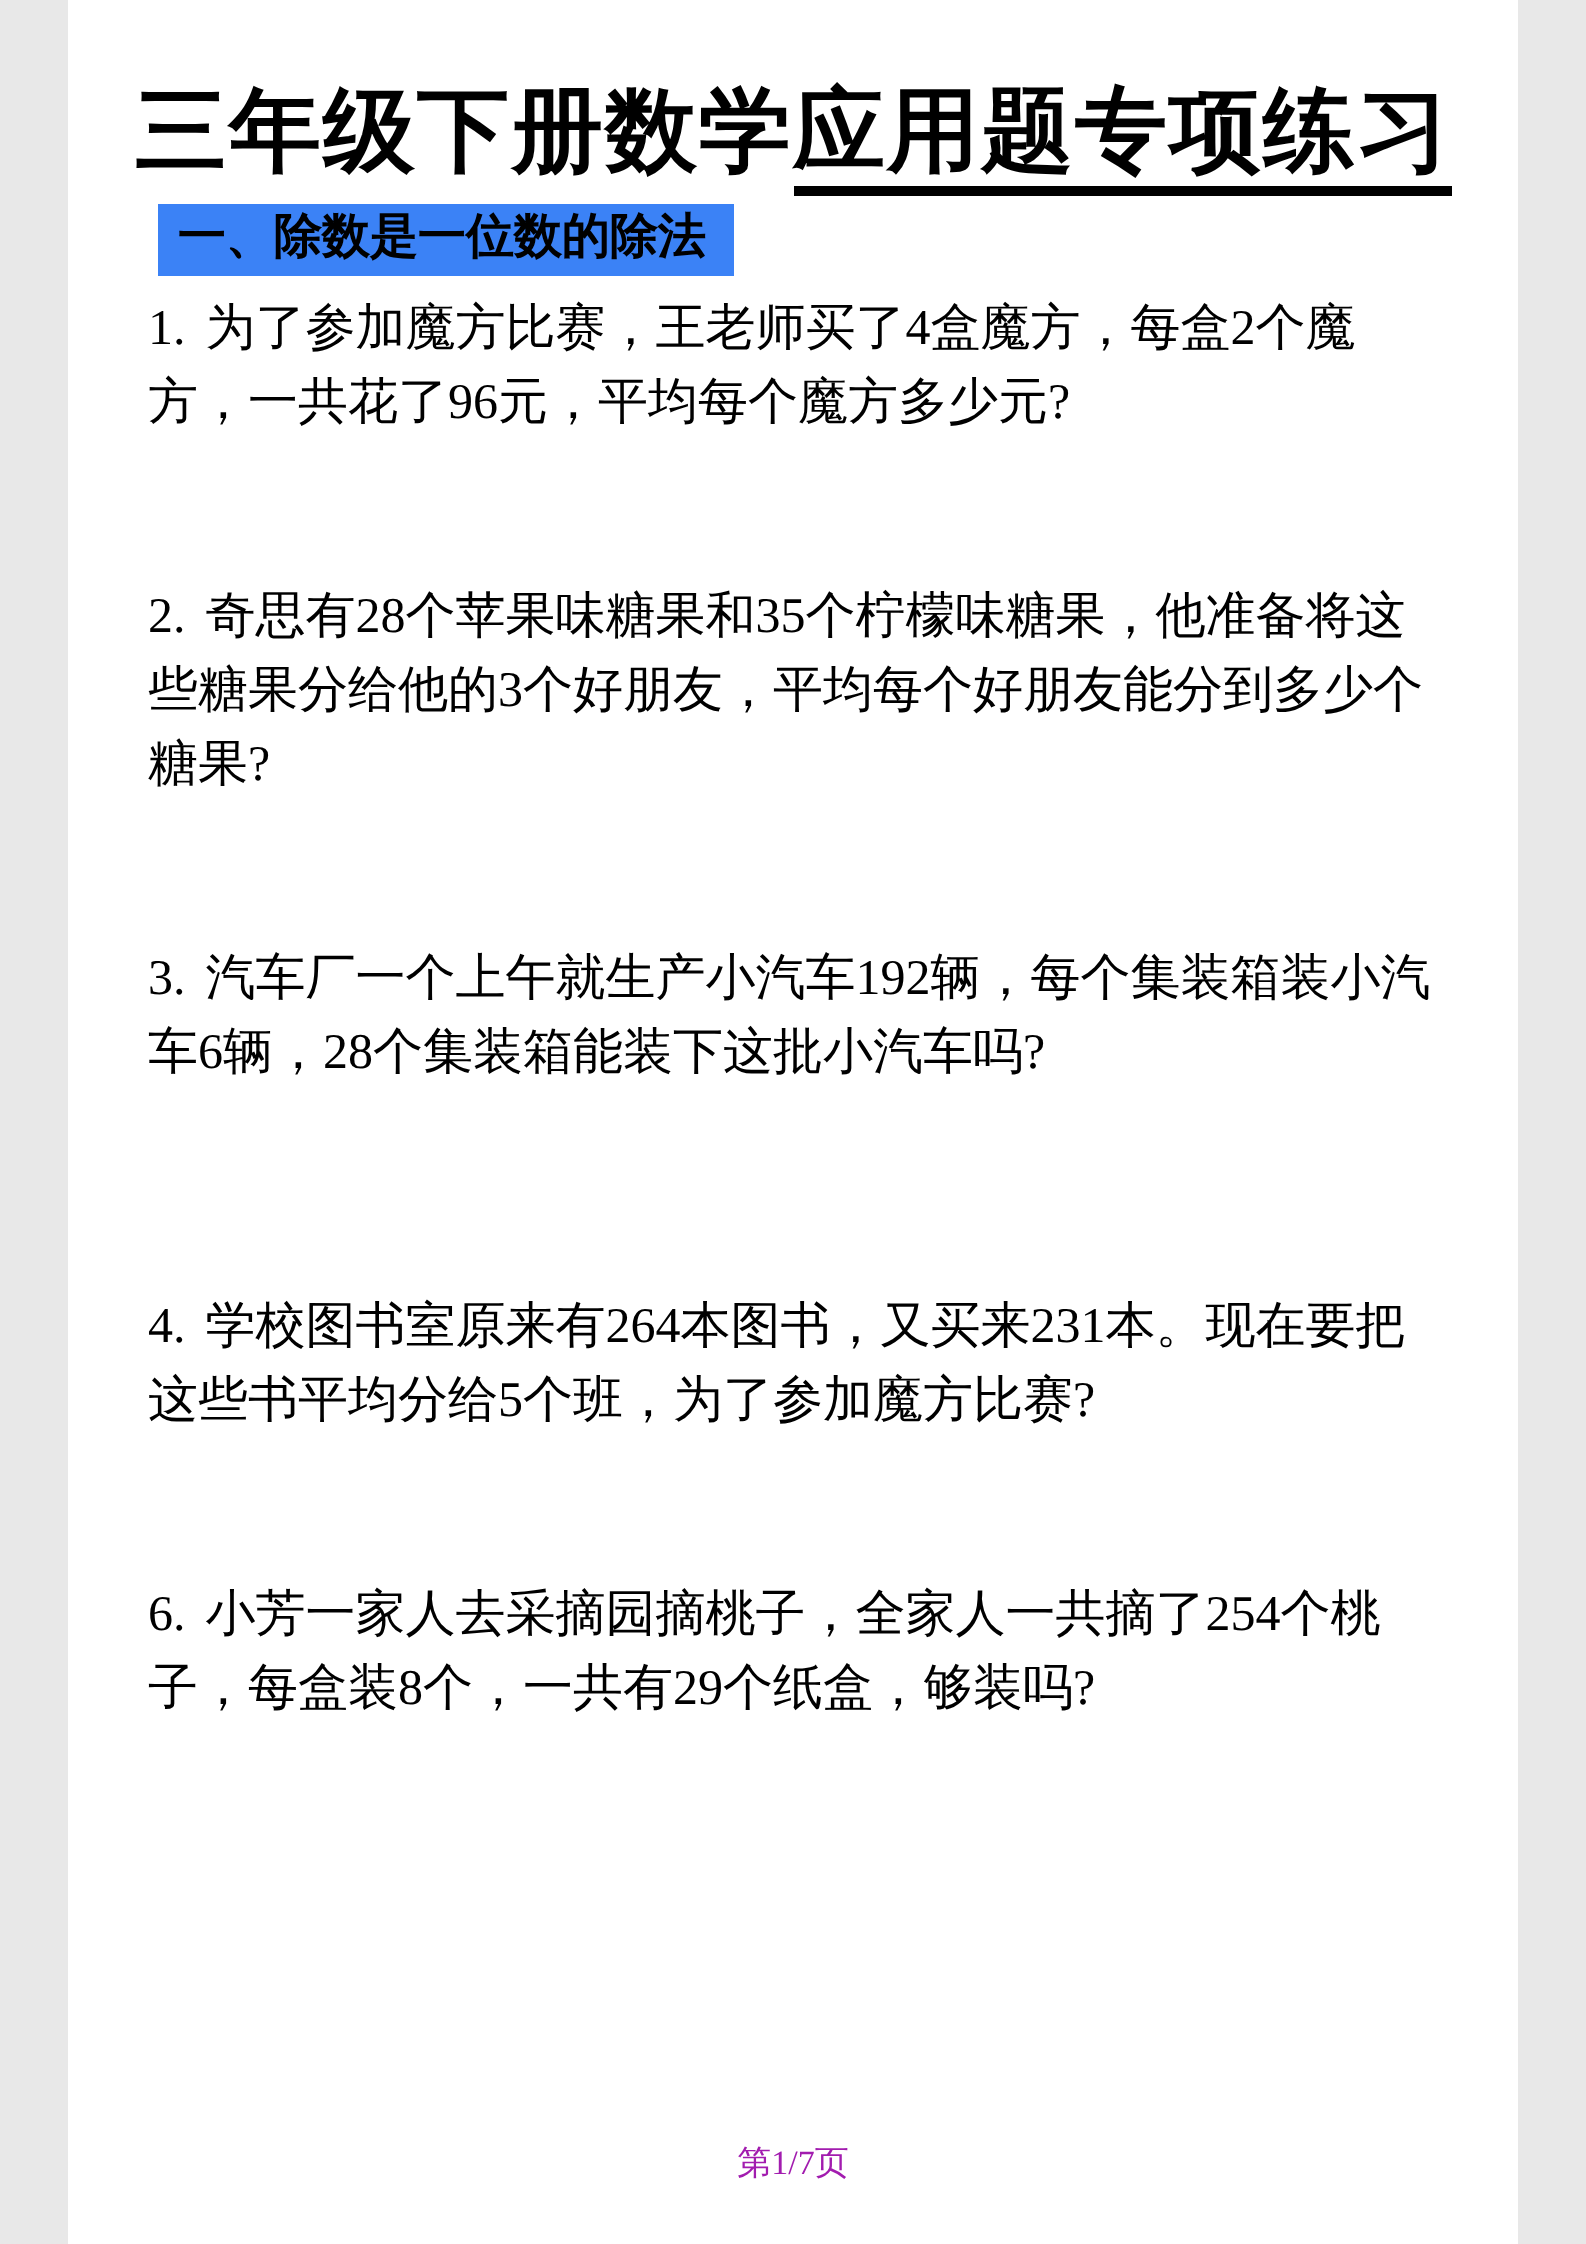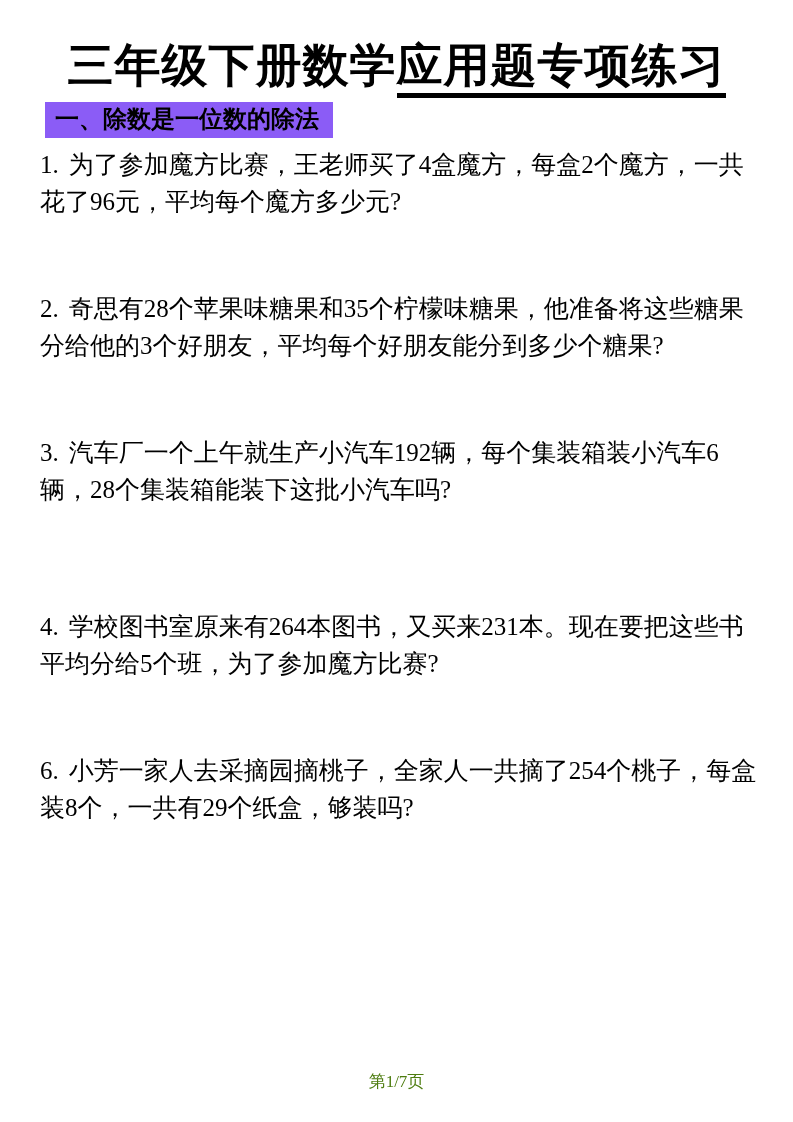--- a/index.html
+++ b/index.html
@@ -2,21 +2,21 @@
 <html><head>
 <meta charset="utf-8">
 <style>
   html, body {
     margin: 0;
     padding: 0;
     background: #e8e8e8;
   }
   .page {
     position: relative;
-    width: 793px;
+    width: 725px;
     height: 1122px;
     margin: 0 auto;
     background: #ffffff;
     color: #000000;
     font-family: "Liberation Serif", serif;
     overflow: hidden;
     box-sizing: border-box;
     padding-top: 36px;
   }
   .title {
@@ -30,21 +30,21 @@
     letter-spacing: 1px;
     white-space: nowrap;
   }
   .title .underlined {
     border-bottom: 5px solid #000000;
     padding-bottom: 2px;
   }
   .section-header {
     display: inline-block;
     margin: 8px 0 0 45px;
-    background: #8b5cf6;
+    background: #3b82f6;
     padding: 2px 14px 4px 10px;
     font-size: 24px;
     line-height: 30px;
     font-weight: bold;
     font-family: "Liberation Serif", serif;
   }
   .problems {
     margin: 8px 36px 0 40px;
   }
   .problem {
@@ -62,21 +62,21 @@
   .gap-c { margin-bottom: 100px; }
   .gap-d { margin-bottom: 70px; }
   .gap-e { margin-bottom: 72px; }
   .footer {
     position: absolute;
     left: 0;
     right: 0;
     top: 1070px;
     text-align: center;
     font-size: 17px;
-    color: #4d7c0f;
+    color: #a21caf;
     font-family: "Liberation Serif", serif;
   }
 </style>
 </head>
 <body>
 
 <div class="page">
 
   <h1 class="title"><span>三年级下册数学</span><span class="underlined">应用题专项练习</span></h1>
 

